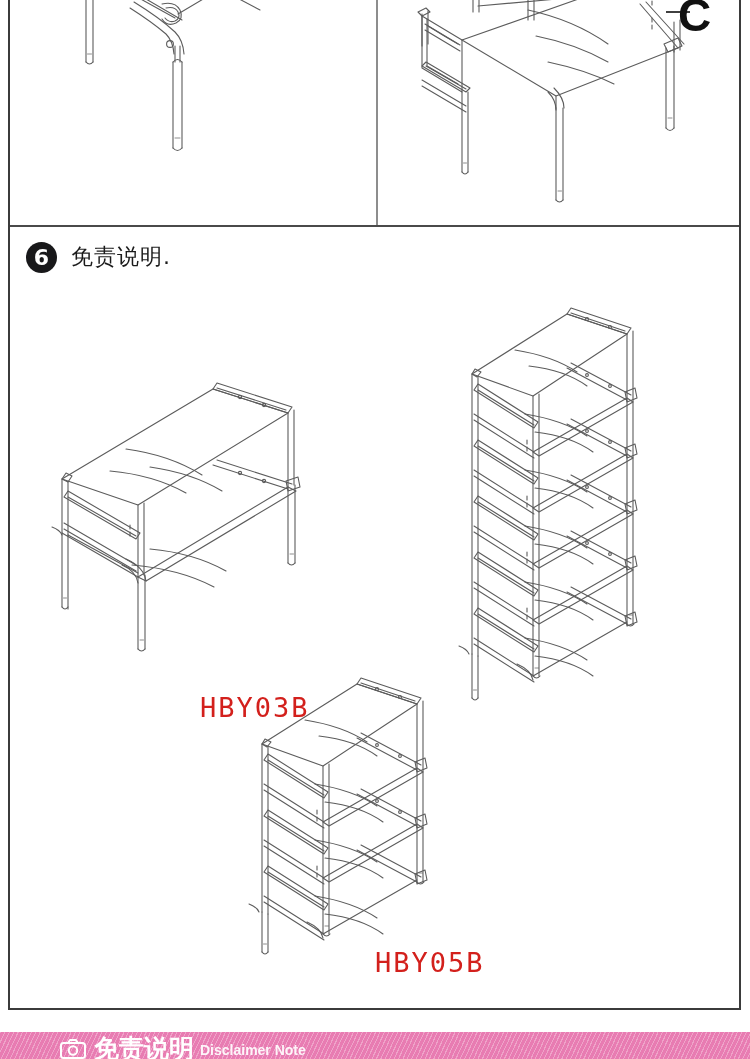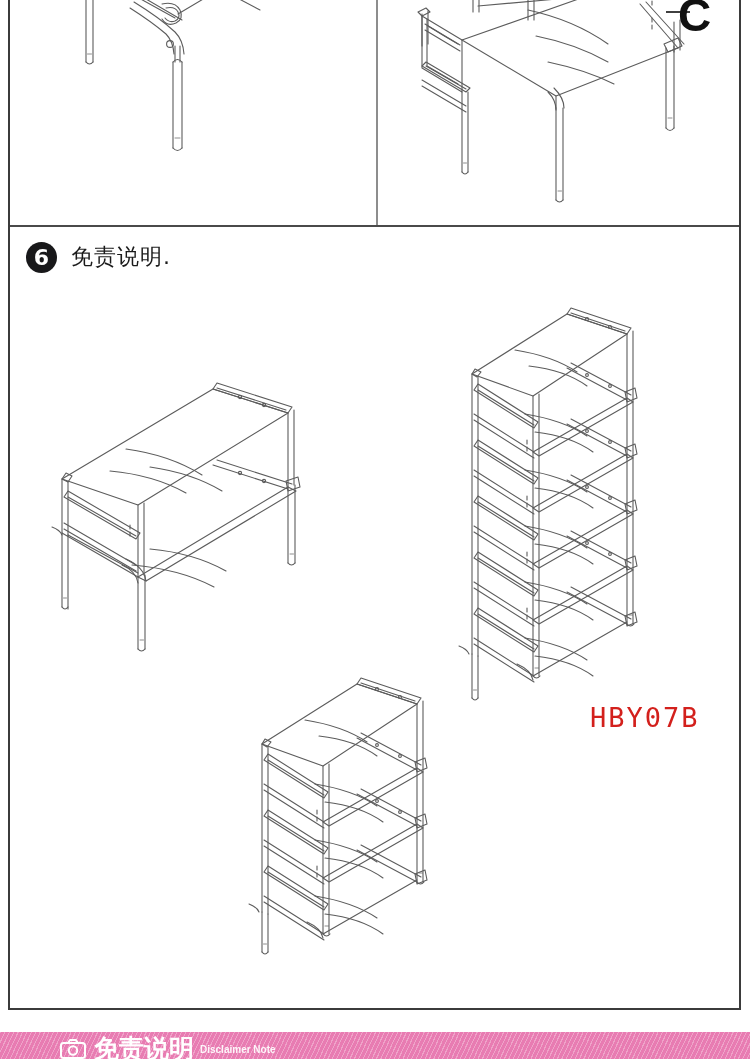--- a/index.html
+++ b/index.html
@@ -109,21 +109,21 @@
   }
   #disclaimer-cn{
     color:#ffffff;
     font-size:25px;
     font-weight:bold;
     font-family:"DejaVu Sans","Liberation Sans",sans-serif;
     line-height:21px;
   }
   #disclaimer-en{
     color:#ffffff;
-    font-size:10px;
+    font-size:14px;
     font-weight:bold;
     margin-left:6px;
     line-height:18px;
     opacity:.92;
   }
 </style>
 </head>
 <body>
 
 <div id="instruction-frame">
@@ -303,20 +303,21 @@
           <path d="M88 200 L88 272"></path>
           <path d="M95 198 L95 272"></path>
           <path d="M88 272 q3.5 4 7 0"></path>
           <path d="M90 263 L93.5 263" stroke-width="0.7"></path>
 
           <path d="M72 188 q14 6 16 18"></path>
           <path d="M76 182 q18 8 20 22"></path>
           <path d="M2 150 q8 3 10 8"></path>
         </g>
       </svg>
+      <span class="model-label" style="left:150px; top:315px;">HBY03B</span>
     </div>
 
     <div class="figure" style="left:445px; top:15px;">
       <svg width="215" height="410" viewBox="0 0 215 410">
         <g fill="none" stroke="#5c5c5c" stroke-width="1.1" stroke-linejoin="round" stroke-linecap="round">
 
           <path d="M112 12 L172 32 L176 26 L116 6 Z"></path>
           <path d="M116 11 L170 29"></path>
           <circle cx="132" cy="17" r="1.5"></circle>
           <circle cx="155" cy="25" r="1.5"></circle>
@@ -407,21 +408,20 @@
           <path d="M112 290 L172 322"></path>
           <path d="M116 285 L176 317"></path>
           <path d="M70 336 q38 6 62 22"></path>
           <path d="M80 354 q36 4 58 20"></path>
           <path d="M170 314 L180 310 L182 320 L172 324 Z"></path>
 
           <path d="M62 362 q14 6 16 16"></path>
           <path d="M4 344 q8 3 10 8"></path>
         </g>
       </svg>
-      <span class="model-label" style="left:135px; top:400px;">HBY07B</span>
     </div>
 
     <div class="figure" style="left:235px; top:385px;">
       <svg width="210" height="290" viewBox="0 0 210 290">
         <g fill="none" stroke="#5c5c5c" stroke-width="1.1" stroke-linejoin="round" stroke-linecap="round">
 
           <path d="M112 12 L172 32 L176 26 L116 6 Z"></path>
           <path d="M116 11 L170 29"></path>
           <circle cx="132" cy="17" r="1.5"></circle>
           <circle cx="155" cy="25" r="1.5"></circle>
@@ -483,20 +483,21 @@
           <path d="M112 178 L172 210"></path>
           <path d="M116 173 L176 205"></path>
           <path d="M70 224 q38 6 62 22"></path>
           <path d="M80 242 q36 4 58 20"></path>
           <path d="M170 202 L180 198 L182 208 L172 212 Z"></path>
 
           <path d="M62 250 q14 6 16 16"></path>
           <path d="M4 232 q8 3 10 8"></path>
         </g>
       </svg>
+      <span class="model-label" style="left:130px; top:275px;">HBY05B</span>
     </div>
 
   </div>
 </div>
 
 <div id="disclaimer-banner">
   <div id="disclaimer-inner">
     <svg id="camera-icon" viewBox="0 0 26 20">
       <rect x="1" y="4" width="24" height="15" rx="2.5" ry="2.5" fill="none" stroke="#ffffff" stroke-width="2"></rect>
       <path d="M8 4 L10 1 L16 1 L18 4 Z" fill="none" stroke="#ffffff" stroke-width="2" stroke-linejoin="round"></path>

